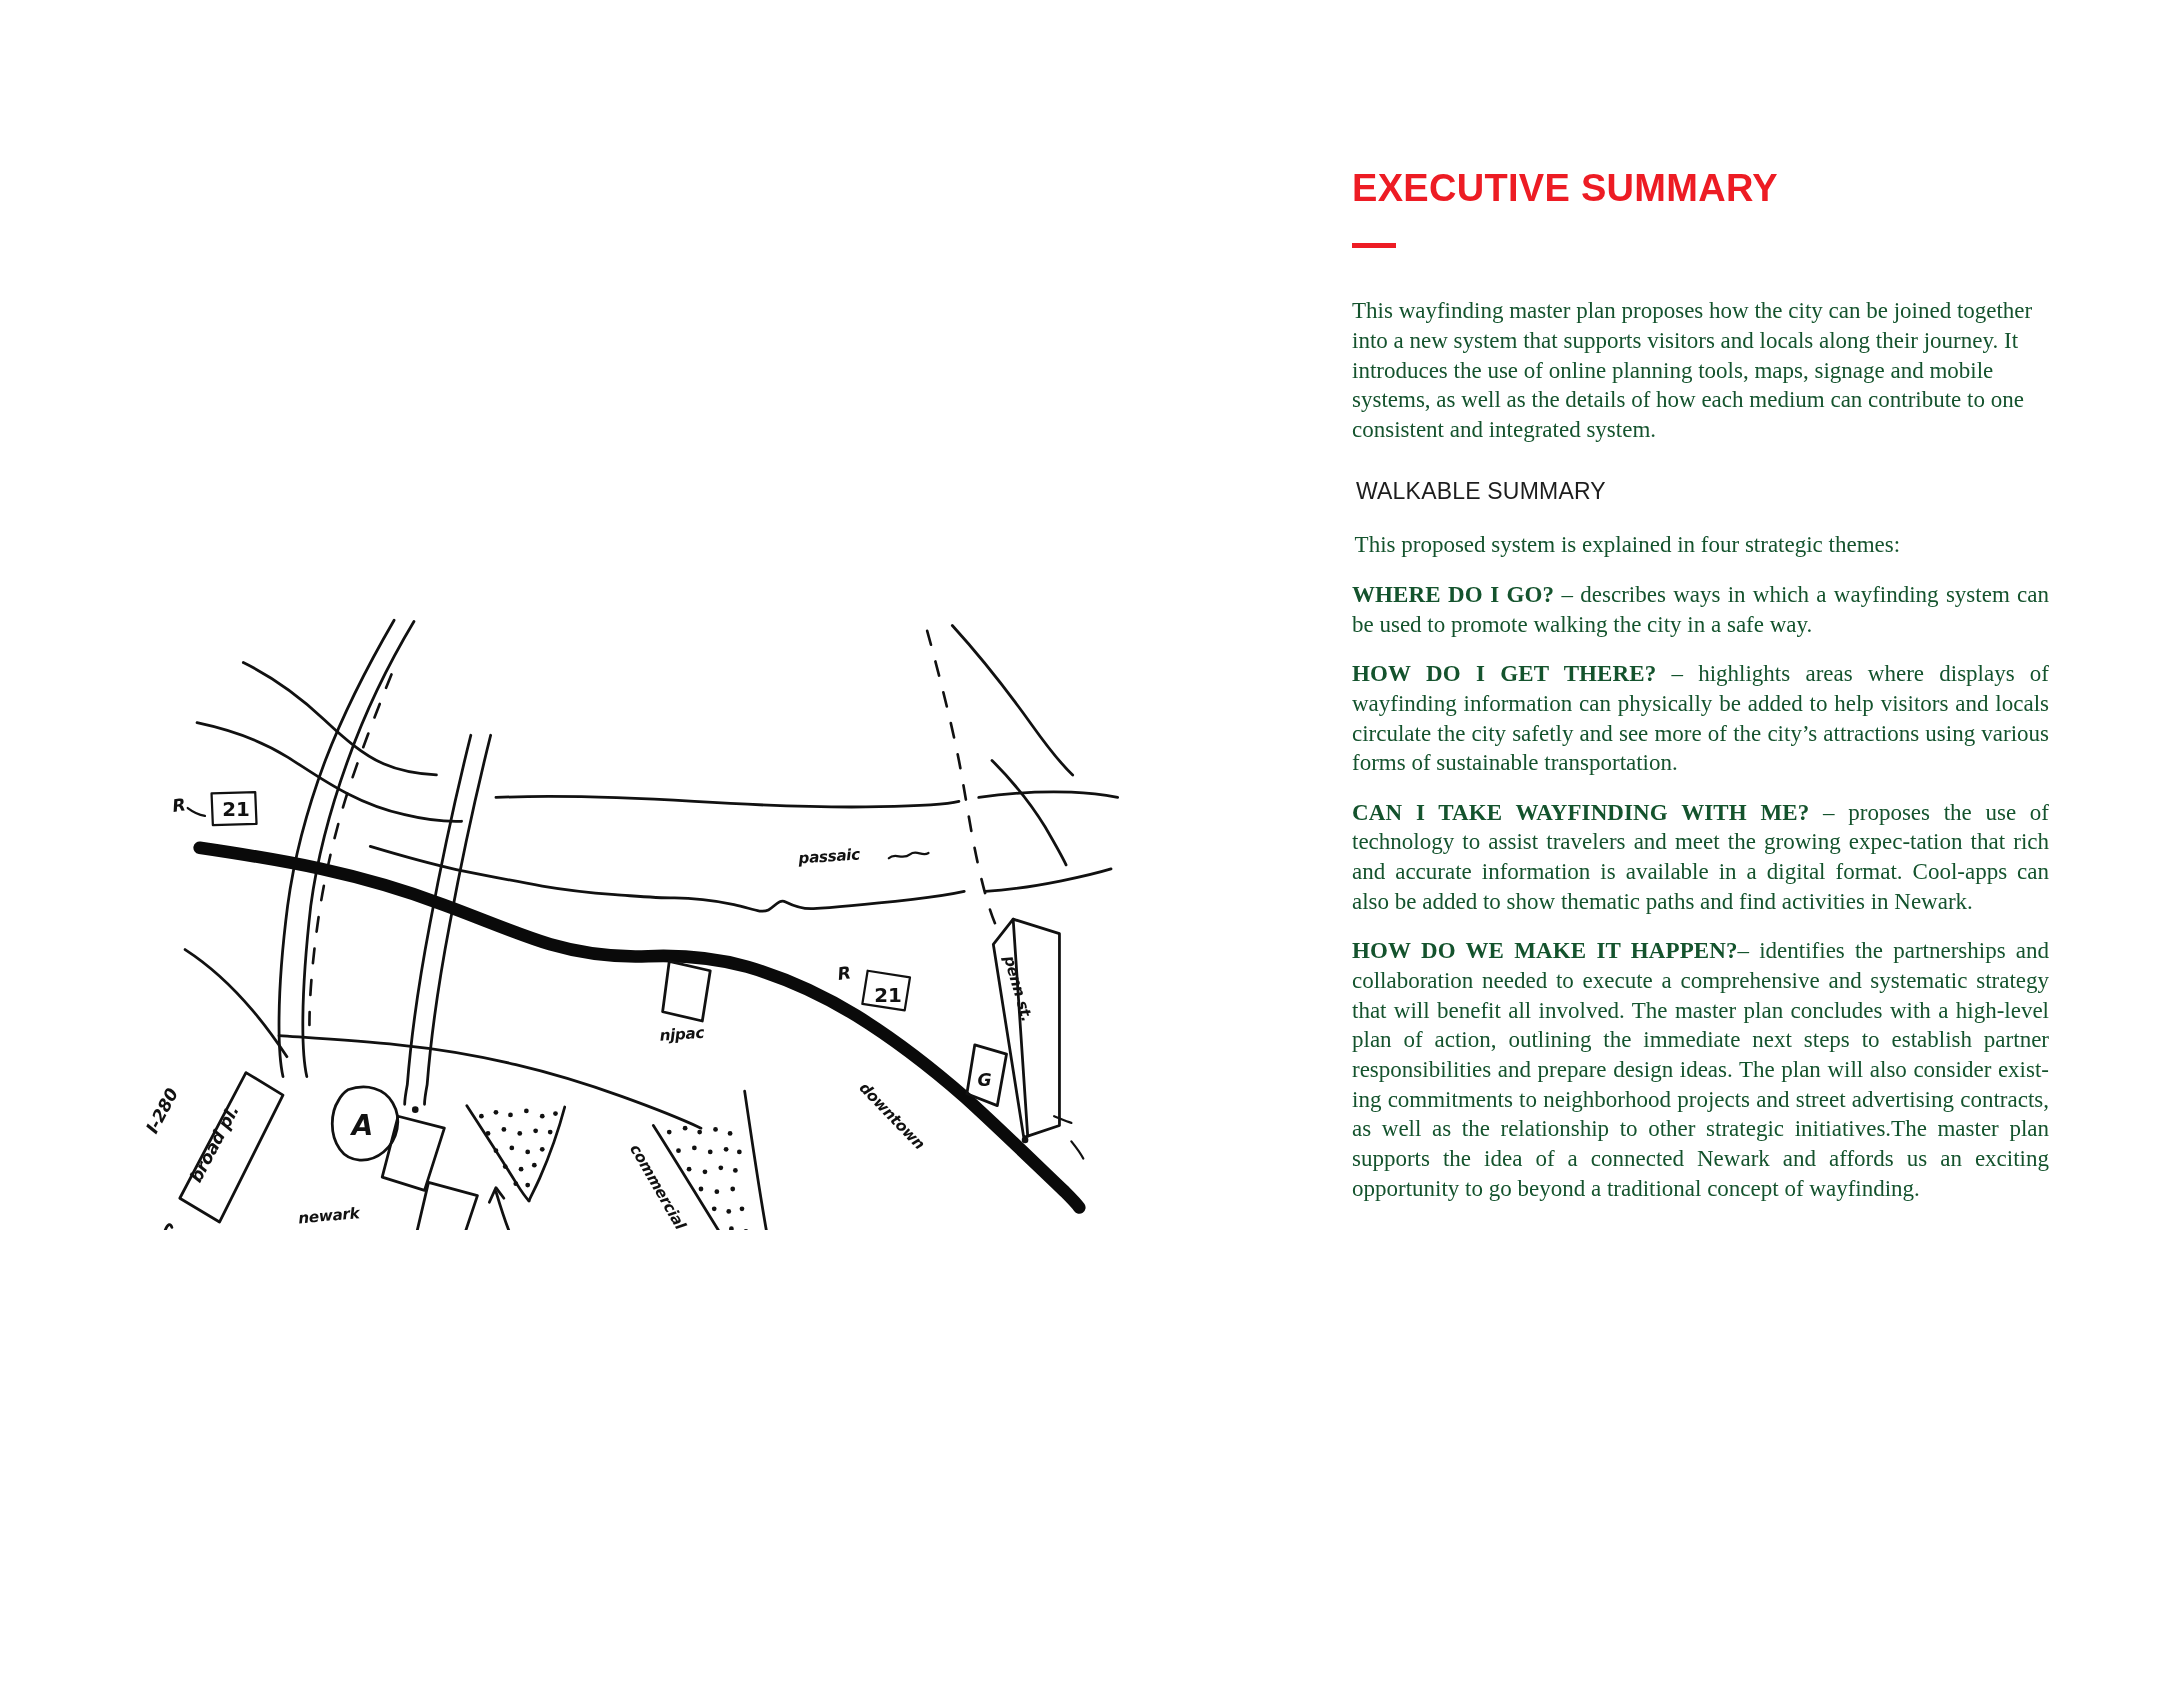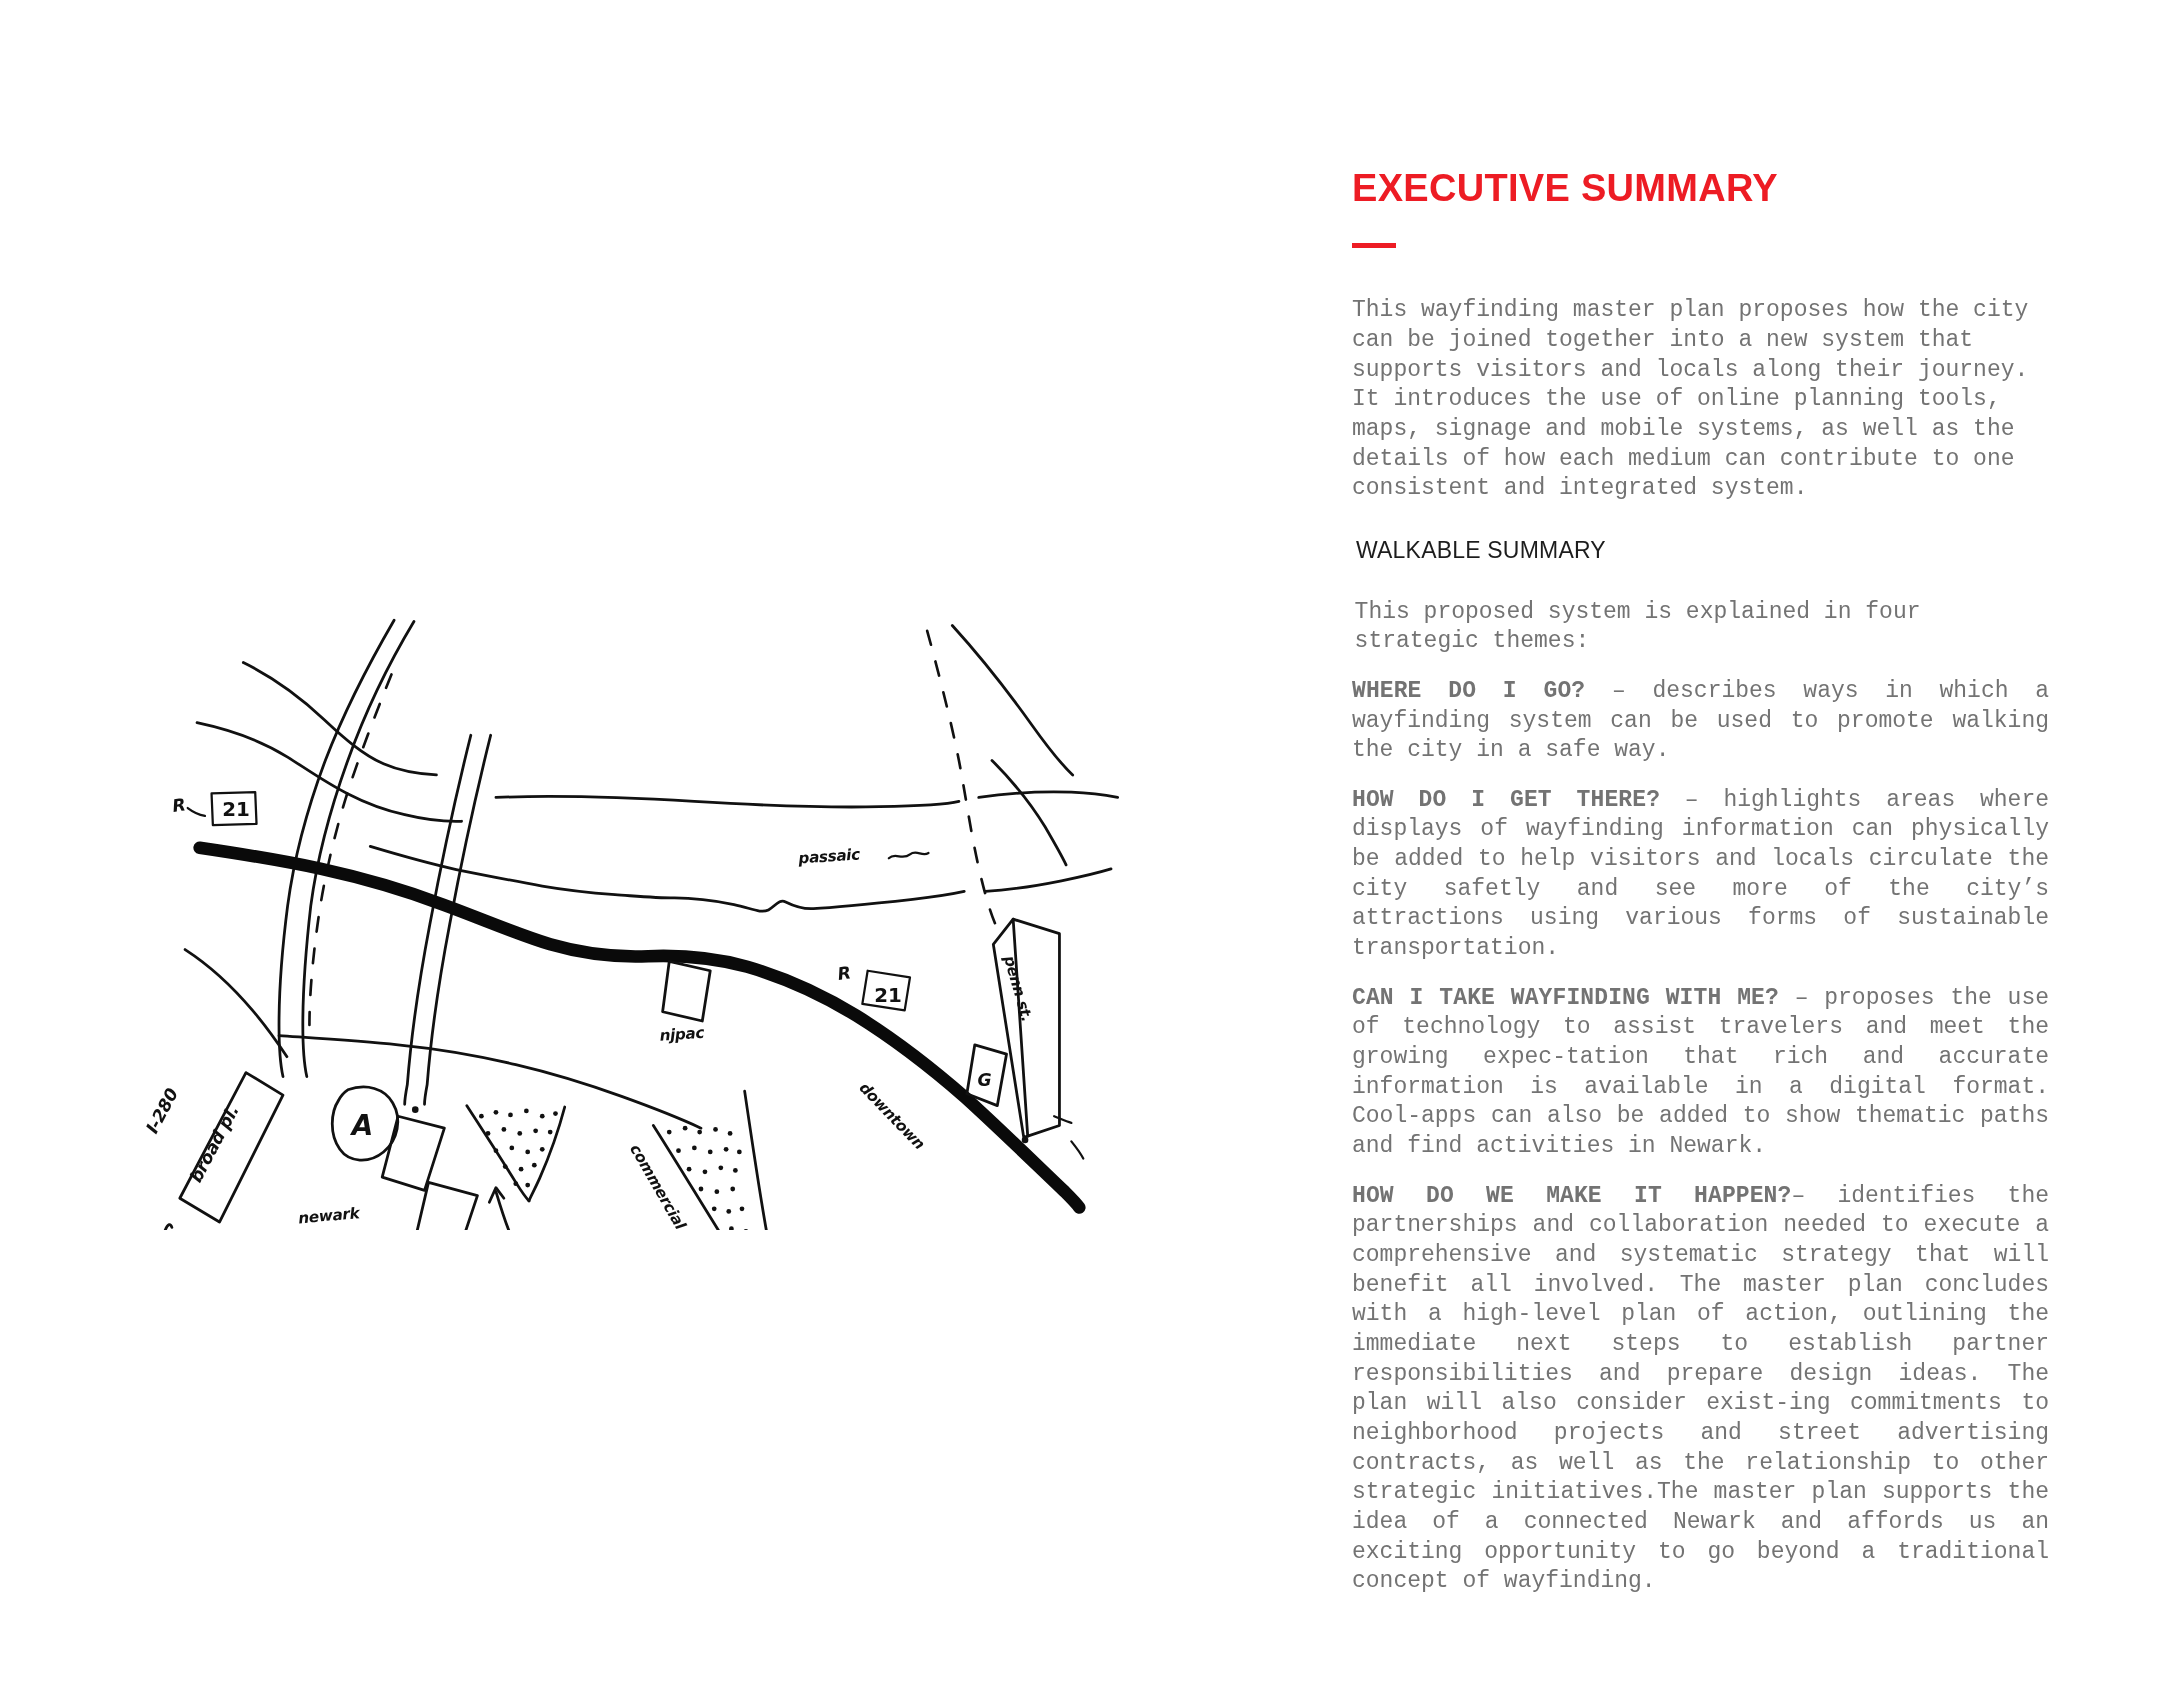--- a/index.html
+++ b/index.html
@@ -80,40 +80,40 @@
     margin: 0 0 0 0;
     font-family: "Liberation Sans", sans-serif;
   }
   #title-rule {
     width: 44px;
     height: 5.3px;
     background: #ED1C24;
     margin: 36px 0 0 0;
   }
   .body-para {
-    color: #737373;
+    color: #14532d;
     font-size: 23px;
     line-height: 1.29;
     margin: 0;
-    font-family: Liberation Mono, monospace;
+    font-family: Liberation Serif, serif;
   }
   .para-intro   { margin-top: 48px;  text-align: left; }
   .para-spacer  { margin-top: 29px; }
   .para-just    { text-align: justify; margin-top: 20px; }
   .subhead {
     color: #1d1d1d;
     font-size: 23px;
     line-height: 1.29;
     margin-top: 32px;
     padding-left: 4px;
     letter-spacing: 0.2px;
     font-family: "Liberation Sans", sans-serif;
   }
   .themes-line {
-    margin-top: 32px;
+    margin-top: 24px;
     padding-left: 2.6px;
   }
   .theme-heading {
     font-weight: 700;
     letter-spacing: 0.1px;
   }
 </style>
 </head>
 <body>
 

